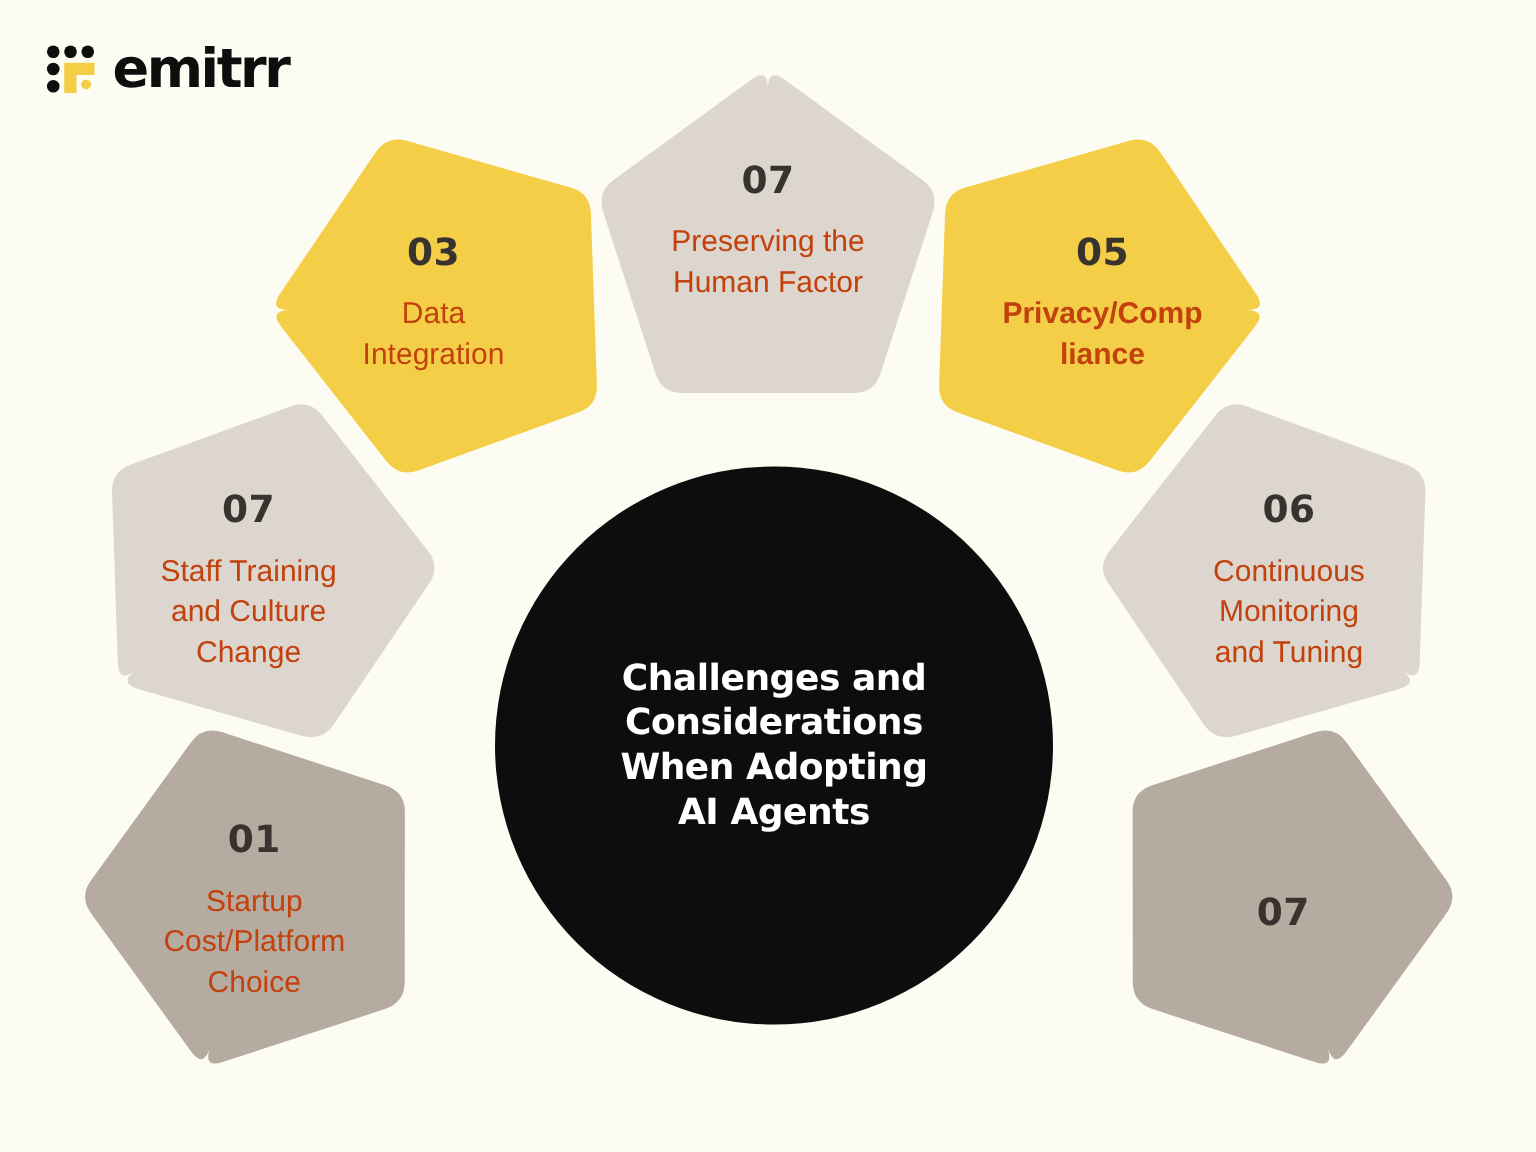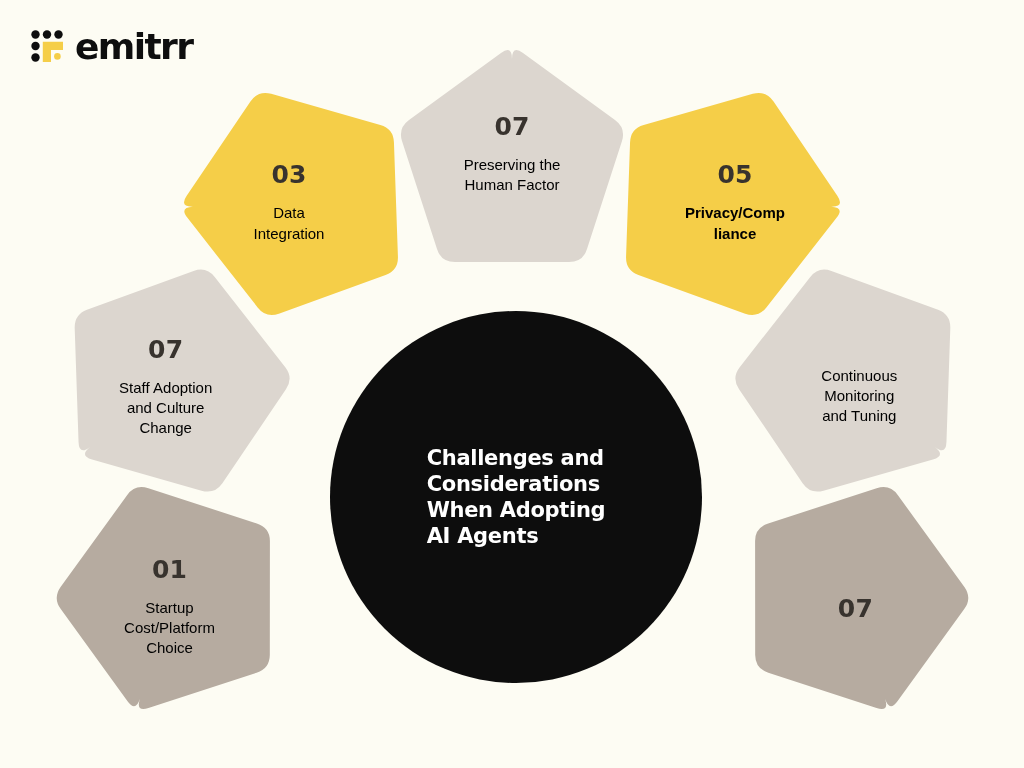--- a/index.html
+++ b/index.html
@@ -66,46 +66,47 @@
   .pent-num {
     font-family: "DejaVu Sans", sans-serif;
     font-size: 25px;
     font-weight: bold;
     letter-spacing: 0.2px;
     line-height: 1;
     color: #38332E;
   }
   .pent-title {
     font-family: "Liberation Sans", sans-serif;
-    font-size: 15px;
+    font-size: 20px;
     font-weight: normal;
     line-height: 1.35;
-    color: #000000;
+    color: #c2410c;
     white-space: pre-line;
   }
 
   
   .center-circle {
     position: absolute;
     left: 330px;
     top: 311px;
     width: 372px;
     height: 372px;
     border-radius: 50%;
     background: #0D0D0D;
     display: flex;
     align-items: center;
     justify-content: center;
     z-index: 20;
   }
   .center-title {
     font-family: "DejaVu Sans", sans-serif;
-    font-size: 21px;
+    font-size: 24px;
     font-weight: bold;
     color: #FFFFFF;
+    text-align: center;
     line-height: 1.24;
     letter-spacing: -0.3px;
     white-space: pre-line;
     padding: 0 18px;
   }
 </style>
 </head>
 <body style="background: rgb(253, 252, 243);">
 
 <div class="logo">
@@ -166,40 +167,41 @@
 
   <div id="pent-labels">
       <div class="pent-label" style="left: 169.528px; top: 607.608px; width: 190px;">
         <div class="pent-num">01</div>
         <div class="pent-title" style="margin-top: 16px;">Startup
 Cost/Platform
 Choice</div>
       </div>
       <div class="pent-label" style="left: 165.696px; top: 387.925px; width: 190px;">
         <div class="pent-num">07</div>
-        <div class="pent-title" style="margin-top: 16px;">Staff Adoption
+        <div class="pent-title" style="margin-top: 16px;">Staff Training
 and Culture
 Change</div>
       </div>
       <div class="pent-label" style="left: 289.005px; top: 203.279px; width: 190px;">
         <div class="pent-num">03</div>
         <div class="pent-title" style="margin-top: 16px;">Data
 Integration</div>
       </div>
       <div class="pent-label" style="left: 512px; top: 155px; width: 190px;">
         <div class="pent-num">07</div>
         <div class="pent-title" style="margin-top: 16px;">Preserving the
 Human  Factor</div>
       </div>
       <div class="pent-label" style="left: 734.995px; top: 203.279px; width: 190px;">
         <div class="pent-num">05</div>
         <div class="pent-title" style="margin-top: 16px; font-weight: bold;">Privacy/Comp
 liance</div>
       </div>
       <div class="pent-label" style="left: 859.304px; top: 387.925px; width: 190px;">
+        <div class="pent-num">06</div>
         <div class="pent-title" style="margin-top: 16px;">Continuous
 Monitoring
 and Tuning</div>
       </div>
       <div class="pent-label" style="left: 855.472px; top: 607.608px; width: 190px;">
         <div class="pent-num">07</div>
       </div>
     </div>
 
   <div class="center-circle">

